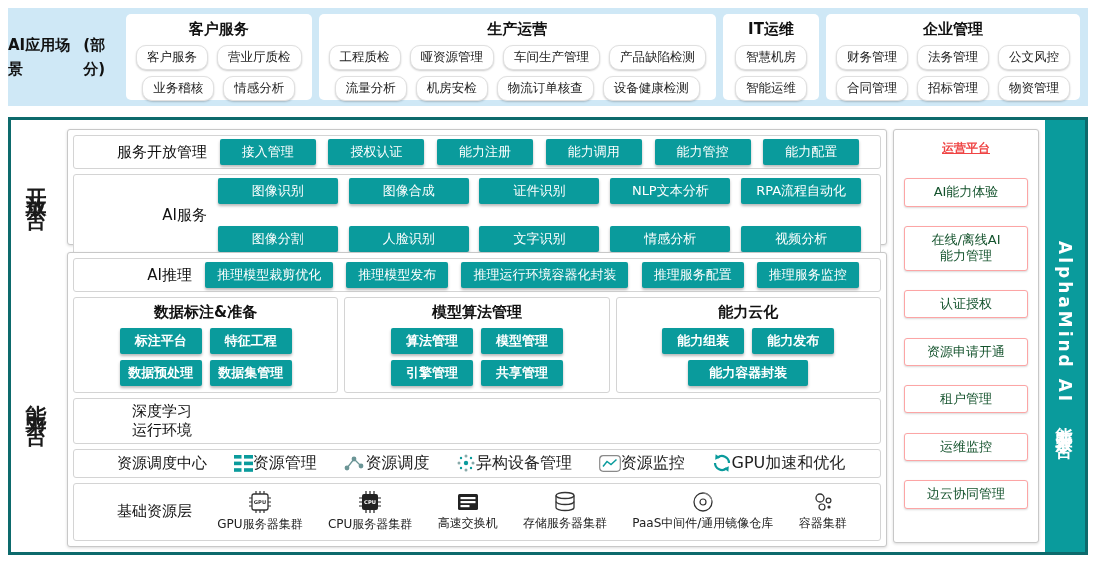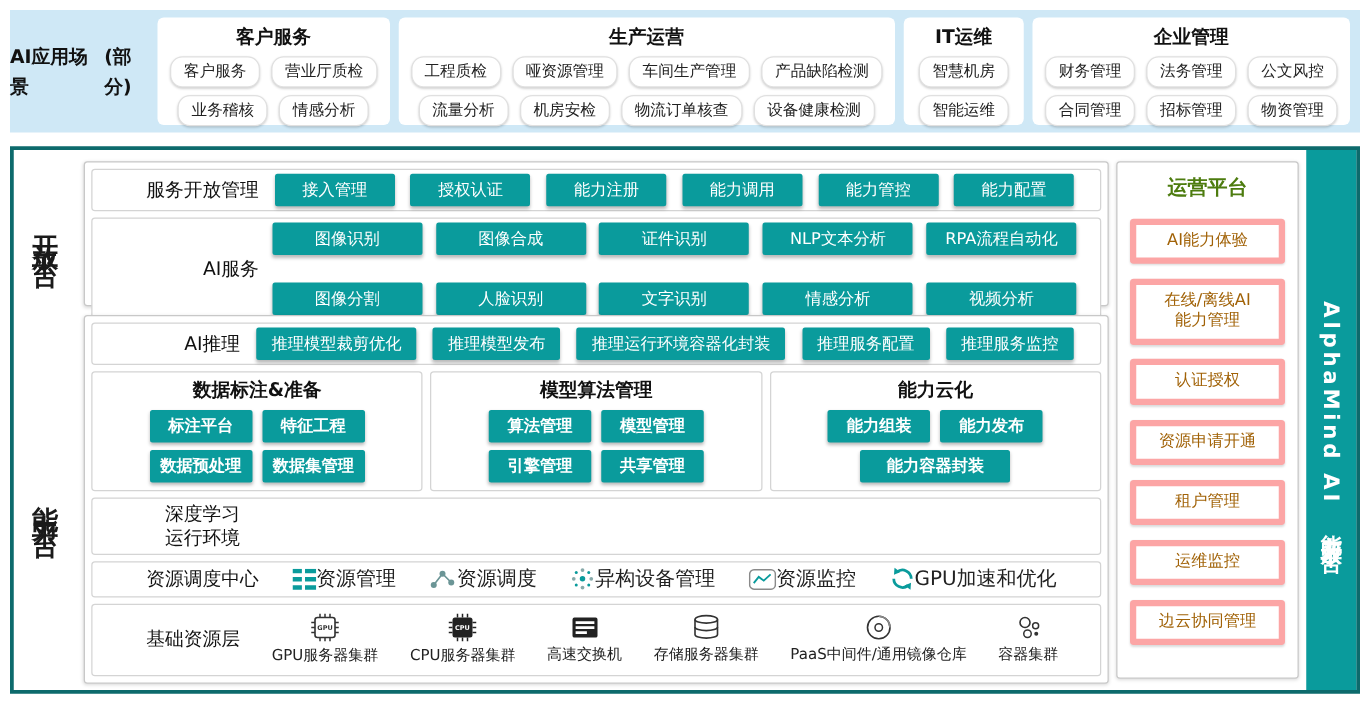--- a/index.html
+++ b/index.html
@@ -52,23 +52,23 @@
   .gbox .tbtn.wide { min-width:120px; }
 
   .sched-item { display:flex; align-items:center; gap:0; font-size:16px; color:#222; white-space:nowrap; }
   .base-item { display:flex; flex-direction:column; align-items:center; gap:2px; font-size:12px; color:#222; white-space:nowrap; }
   .icon { display:inline-flex; align-items:center; justify-content:center; }
 
   
   .ops { width:146px; margin:9px 6px 9px 0; border:1px solid #c8c8c8; border-radius:3px;
          box-shadow:0 1px 3px rgba(0,0,0,.15); display:flex; flex-direction:column; align-items:center;
          padding:10px 10px 14px; background:#fff; }
-  .ops-title { font-weight:bold; font-size:16px; color:#4d7c0f; }
+  .ops-title { font-weight:bold; font-size:12px; color:#ef4444;text-decoration:underline; }
   .ops-items { flex:1; width:100%; display:flex; flex-direction:column; justify-content:space-evenly; margin-top:2px; }
-  .obtn { border:5px solid #fca5a5; color:#a16207; background:#fff; font-size:13px; text-align:center;
+  .obtn { border:1px solid #fca5a5; color:#14532d; background:#fff; font-size:13px; text-align:center;
           padding:5px 2px; border-radius:3px; box-shadow:0 1px 2px rgba(0,0,0,.15); white-space:pre-line; line-height:1.25; }
 
   
   .teal-bar { width:40px; background:#0a9b9c; display:flex; align-items:center; justify-content:center;
               color:#fff; font-weight:bold; font-size:17px; writing-mode:vertical-rl; letter-spacing:3px; }
 </style>
 </head>
 <body>
 
 <div class="canvas">

